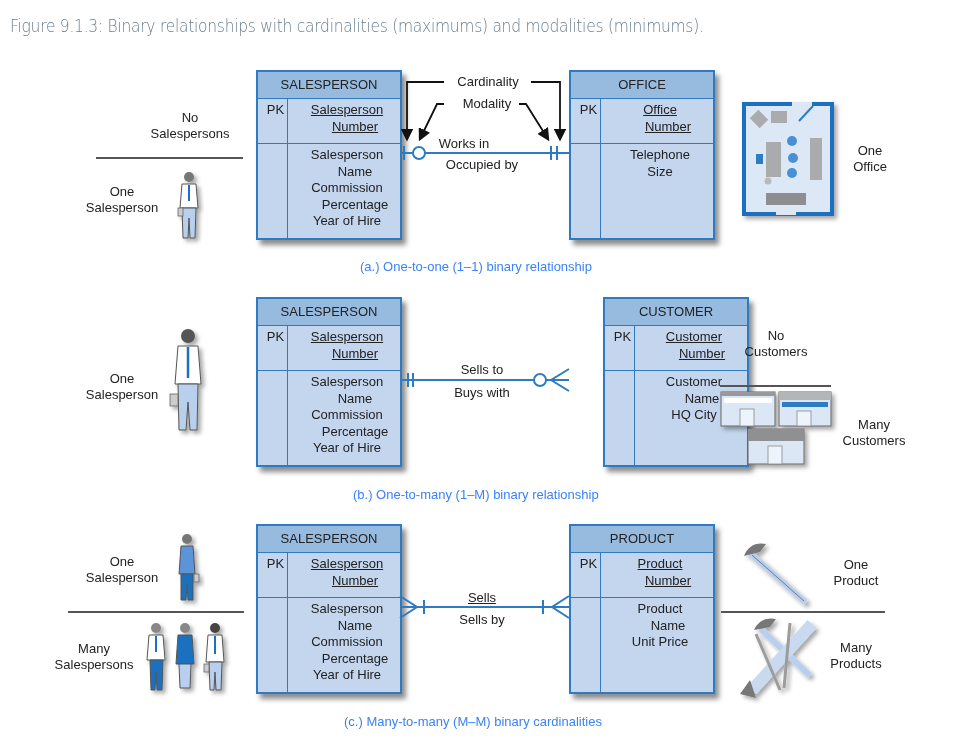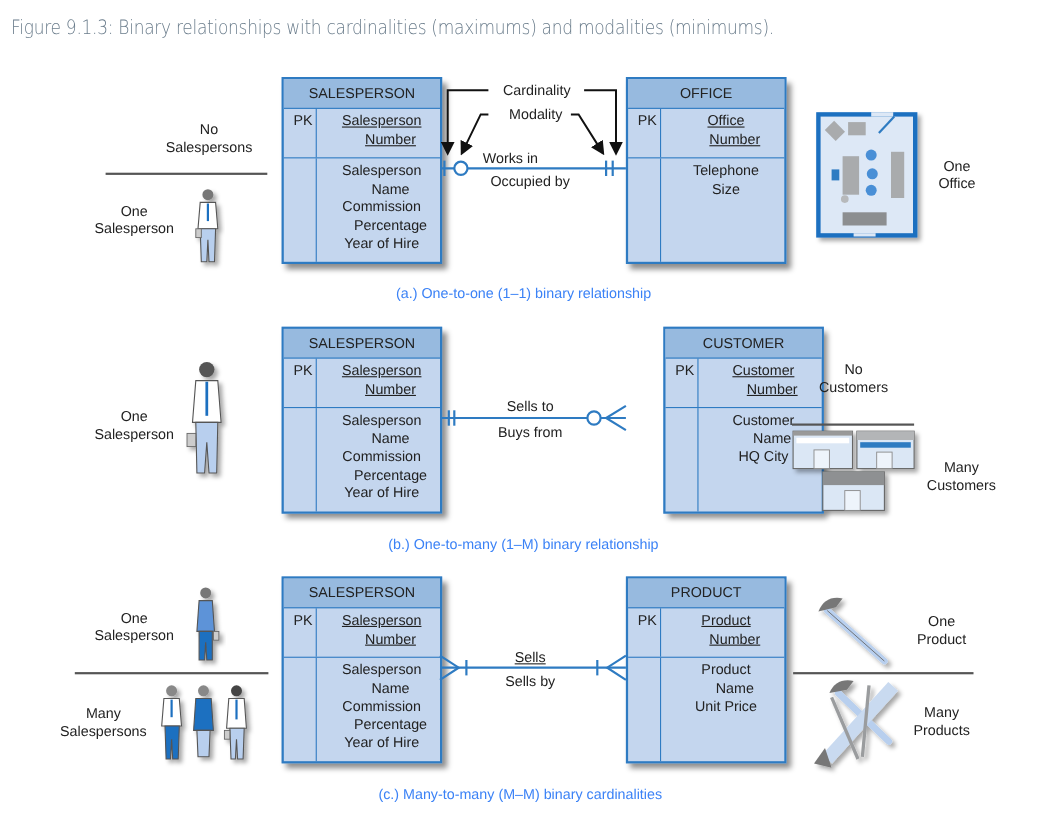--- a/index.html
+++ b/index.html
@@ -116,21 +116,21 @@
     <div class="row last" style="height:94px;">
       <div class="pk"></div>
       <div class="cell">
         <div>Customer</div>
         <div class="ind">Name</div>
         <div>HQ City</div>
       </div>
     </div>
   </div>
   <div class="lbl" style="left:430px;top:362px;width:104px;">Sells to</div>
-  <div class="lbl" style="left:430px;top:385px;width:104px;">Buys from</div>
+  <div class="lbl" style="left:430px;top:385px;width:104px;">Buys with</div>
 
   <div class="lbl" style="left:62px;top:371px;width:120px;">
       <div>One</div>
       <div>Salesperson</div>
     </div>
   <div class="lbl" style="left:716px;top:328px;width:120px;">
       <div>No</div>
       <div>Customers</div>
     </div>
   <div class="hr" style="left:720px;top:385px;width:111px;"></div>

